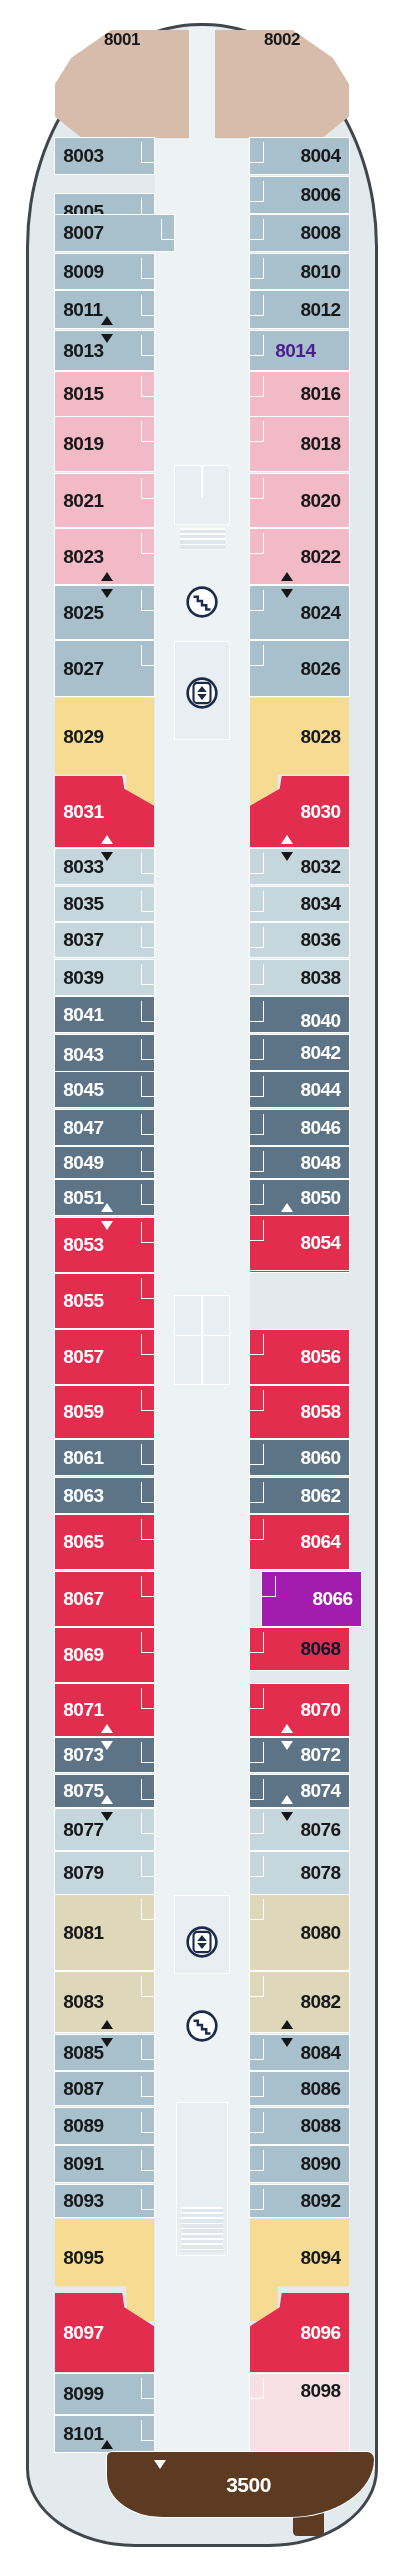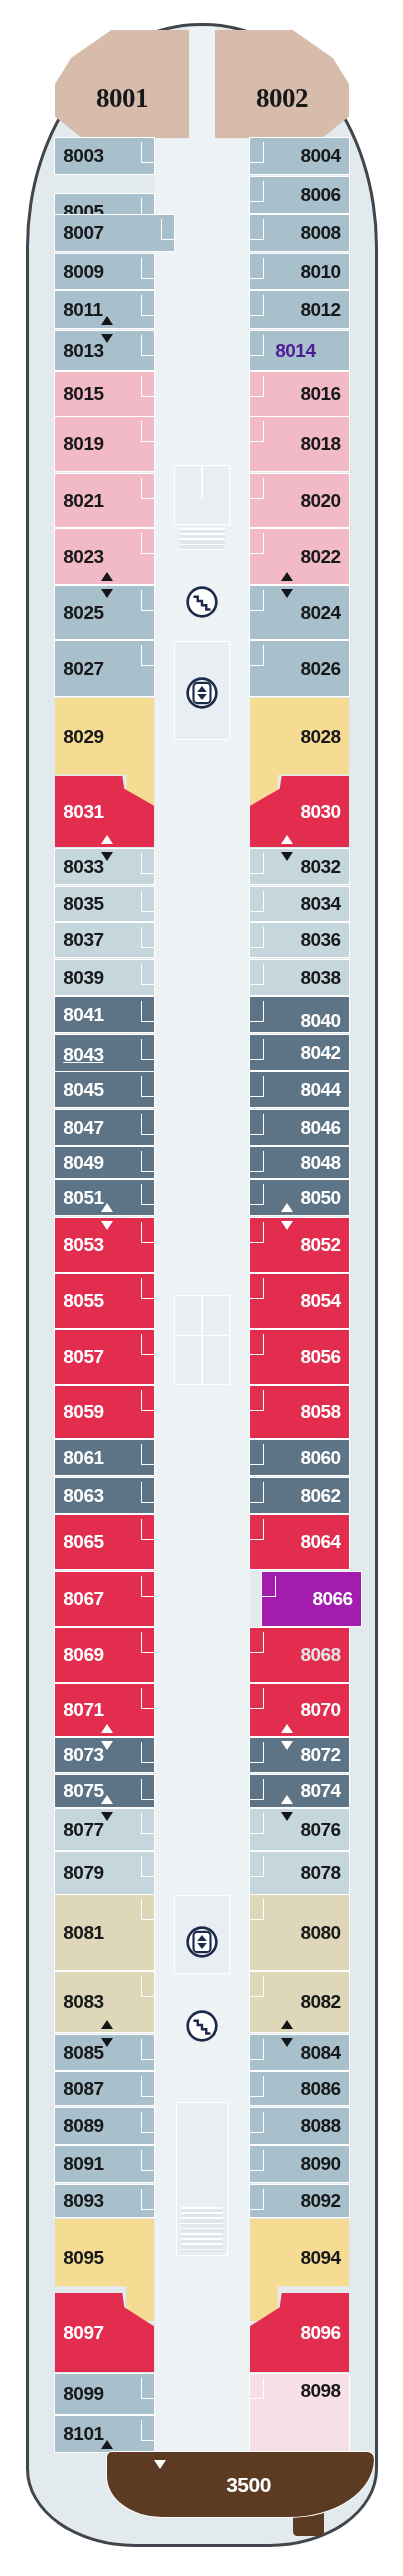--- a/index.html
+++ b/index.html
@@ -23,21 +23,21 @@
   .side-right .num{margin-right:8.3px;}
 
   
   .cabin .door{position:absolute;top:4.2px;width:13.5px;height:21px;border:0 solid #ffffff;box-sizing:border-box;}
   .side-left .door{right:0;border-left-width:1px;border-bottom-width:1px;}
   .side-right .door{left:0;border-right-width:1px;border-bottom-width:1px;}
 
   
   .shape-bow-l{clip-path:polygon(42% 0,100% 0,100% 100%,20% 100%,0 80%,0 50%,12% 26%);}
   .shape-bow-r{clip-path:polygon(0 0,58% 0,88% 26%,100% 50%,100% 80%,80% 100%,0 100%);}
-  .shape-bow-l,.shape-bow-r{align-items:flex-end;justify-content:center;font-size:27px;font-family:Liberation Serif, serif;}
+  .shape-bow-l,.shape-bow-r{align-items:flex-start;justify-content:center;font-size:17px;}
   .shape-bow-l .num,.shape-bow-r .num{margin:0 0 24px 0;}
   .shape-yL-l{clip-path:polygon(0 0,100% 0,100% 100%,72% 100%,72% 66%,0 66%);}
   .shape-yL-r{clip-path:polygon(0 0,100% 0,100% 66%,28% 66%,28% 100%,0 100%);}
   .shape-yL-l,.shape-yL-r{align-items:flex-start;}
   .shape-yL-l .num,.shape-yL-r .num{margin-top:28px;}
   .shape-rc-l{clip-path:polygon(0 0,68% 0,70% 18%,100% 42%,100% 100%,0 100%);}
   .shape-rc-r{clip-path:polygon(32% 0,100% 0,100% 100%,0 100%,0 42%,30% 18%);}
   .shape-stern{border-radius:5.2px 7.3px 88px 57px / 5.2px 7.3px 60px 42px;
                justify-content:center;font-size:21px;}
   .shape-stern .num{margin-left:6%;}
@@ -279,21 +279,21 @@
         <i class="door"></i>
       </div>
       <div class="cabin side-left" style="left: 55px; top: 997px; width: 99px; height: 35px; background: rgb(93, 116, 135); color: rgb(255, 255, 255);">
         <span class="num">8041</span>
         <i class="door"></i>
       </div>
       <div class="cabin side-right" style="left: 250px; top: 997px; width: 99px; height: 35px; background: rgb(93, 116, 135); color: rgb(255, 255, 255); align-items: flex-end;">
         <span class="num">8040</span>
         <i class="door"></i>
       </div>
-      <div class="cabin side-left" style="left: 55px; top: 1035px; width: 99px; height: 40px; background: rgb(93, 116, 135); color: rgb(255, 255, 255); text-decoration: underline;">
+      <div class="cabin side-left" style="left: 55px; top: 1035px; width: 99px; height: 40px; background: rgb(93, 116, 135); color: rgb(255, 255, 255);">
         <span class="num">8043</span>
         <i class="door"></i>
       </div>
       <div class="cabin side-right" style="left: 250px; top: 1035px; width: 99px; height: 35px; background: rgb(93, 116, 135); color: rgb(255, 255, 255);">
         <span class="num">8042</span>
         <i class="door"></i>
       </div>
       <div class="cabin side-left" style="left: 55px; top: 1072px; width: 99px; height: 35px; background: rgb(93, 116, 135); color: rgb(255, 255, 255);">
         <span class="num">8045</span>
         <i class="door"></i>
@@ -335,21 +335,21 @@
       </div>
       <div class="cabin side-right" style="left: 250px; top: 1218px; width: 99px; height: 54px; background: rgb(227, 45, 79); color: rgb(255, 255, 255);">
         <span class="num">8052</span>
         <i class="door"></i>
         <i class="arr down white top"></i>
       </div>
       <div class="cabin side-left" style="left: 55px; top: 1274px; width: 99px; height: 54px; background: rgb(227, 45, 79); color: rgb(255, 255, 255);">
         <span class="num">8055</span>
         <i class="door"></i>
       </div>
-      <div class="cabin side-right" style="left: 250px; top: 1274px; width: 99px; height: 54px; background: rgb(227, 45, 79); color: rgb(255, 255, 255); padding-left: 24px;">
+      <div class="cabin side-right" style="left: 250px; top: 1216px; width: 99px; height: 54px; background: rgb(227, 45, 79); color: rgb(255, 255, 255); padding-left: 24px;">
         <span class="num">8054</span>
         <i class="door"></i>
       </div>
       <div class="cabin side-left" style="left: 55px; top: 1330px; width: 99px; height: 54px; background: rgb(227, 45, 79); color: rgb(255, 255, 255);">
         <span class="num">8057</span>
         <i class="door"></i>
       </div>
       <div class="cabin side-right" style="left: 250px; top: 1330px; width: 99px; height: 54px; background: rgb(227, 45, 79); color: rgb(255, 255, 255);">
         <span class="num">8056</span>
         <i class="door"></i>
@@ -391,21 +391,21 @@
         <i class="door"></i>
       </div>
       <div class="cabin side-right" style="left: 262px; top: 1572px; width: 99px; height: 54px; background: #a21caf; color: rgb(255, 255, 255);">
         <span class="num">8066</span>
         <i class="door"></i>
       </div>
       <div class="cabin side-left" style="left: 55px; top: 1628px; width: 99px; height: 54px; background: rgb(227, 45, 79); color: rgb(255, 255, 255);">
         <span class="num">8069</span>
         <i class="door"></i>
       </div>
-      <div class="cabin side-right" style="left: 250px; top: 1628px; width: 99px; height: 54px; background: rgb(227, 45, 79); color: #e5e5e5;">
+      <div class="cabin side-right" style="left: 250px; top: 1628px; width: 99px; height: 42px; background: rgb(227, 45, 79); color: #0f172a;">
         <span class="num">8068</span>
         <i class="door"></i>
       </div>
       <div class="cabin side-left" style="left: 55px; top: 1684px; width: 99px; height: 52px; background: rgb(227, 45, 79); color: rgb(255, 255, 255);">
         <span class="num">8071</span>
         <i class="door"></i>
         <i class="arr up white bottom"></i>
       </div>
       <div class="cabin side-right" style="left: 250px; top: 1684px; width: 99px; height: 52px; background: rgb(227, 45, 79); color: rgb(255, 255, 255);">
         <span class="num">8070</span>

